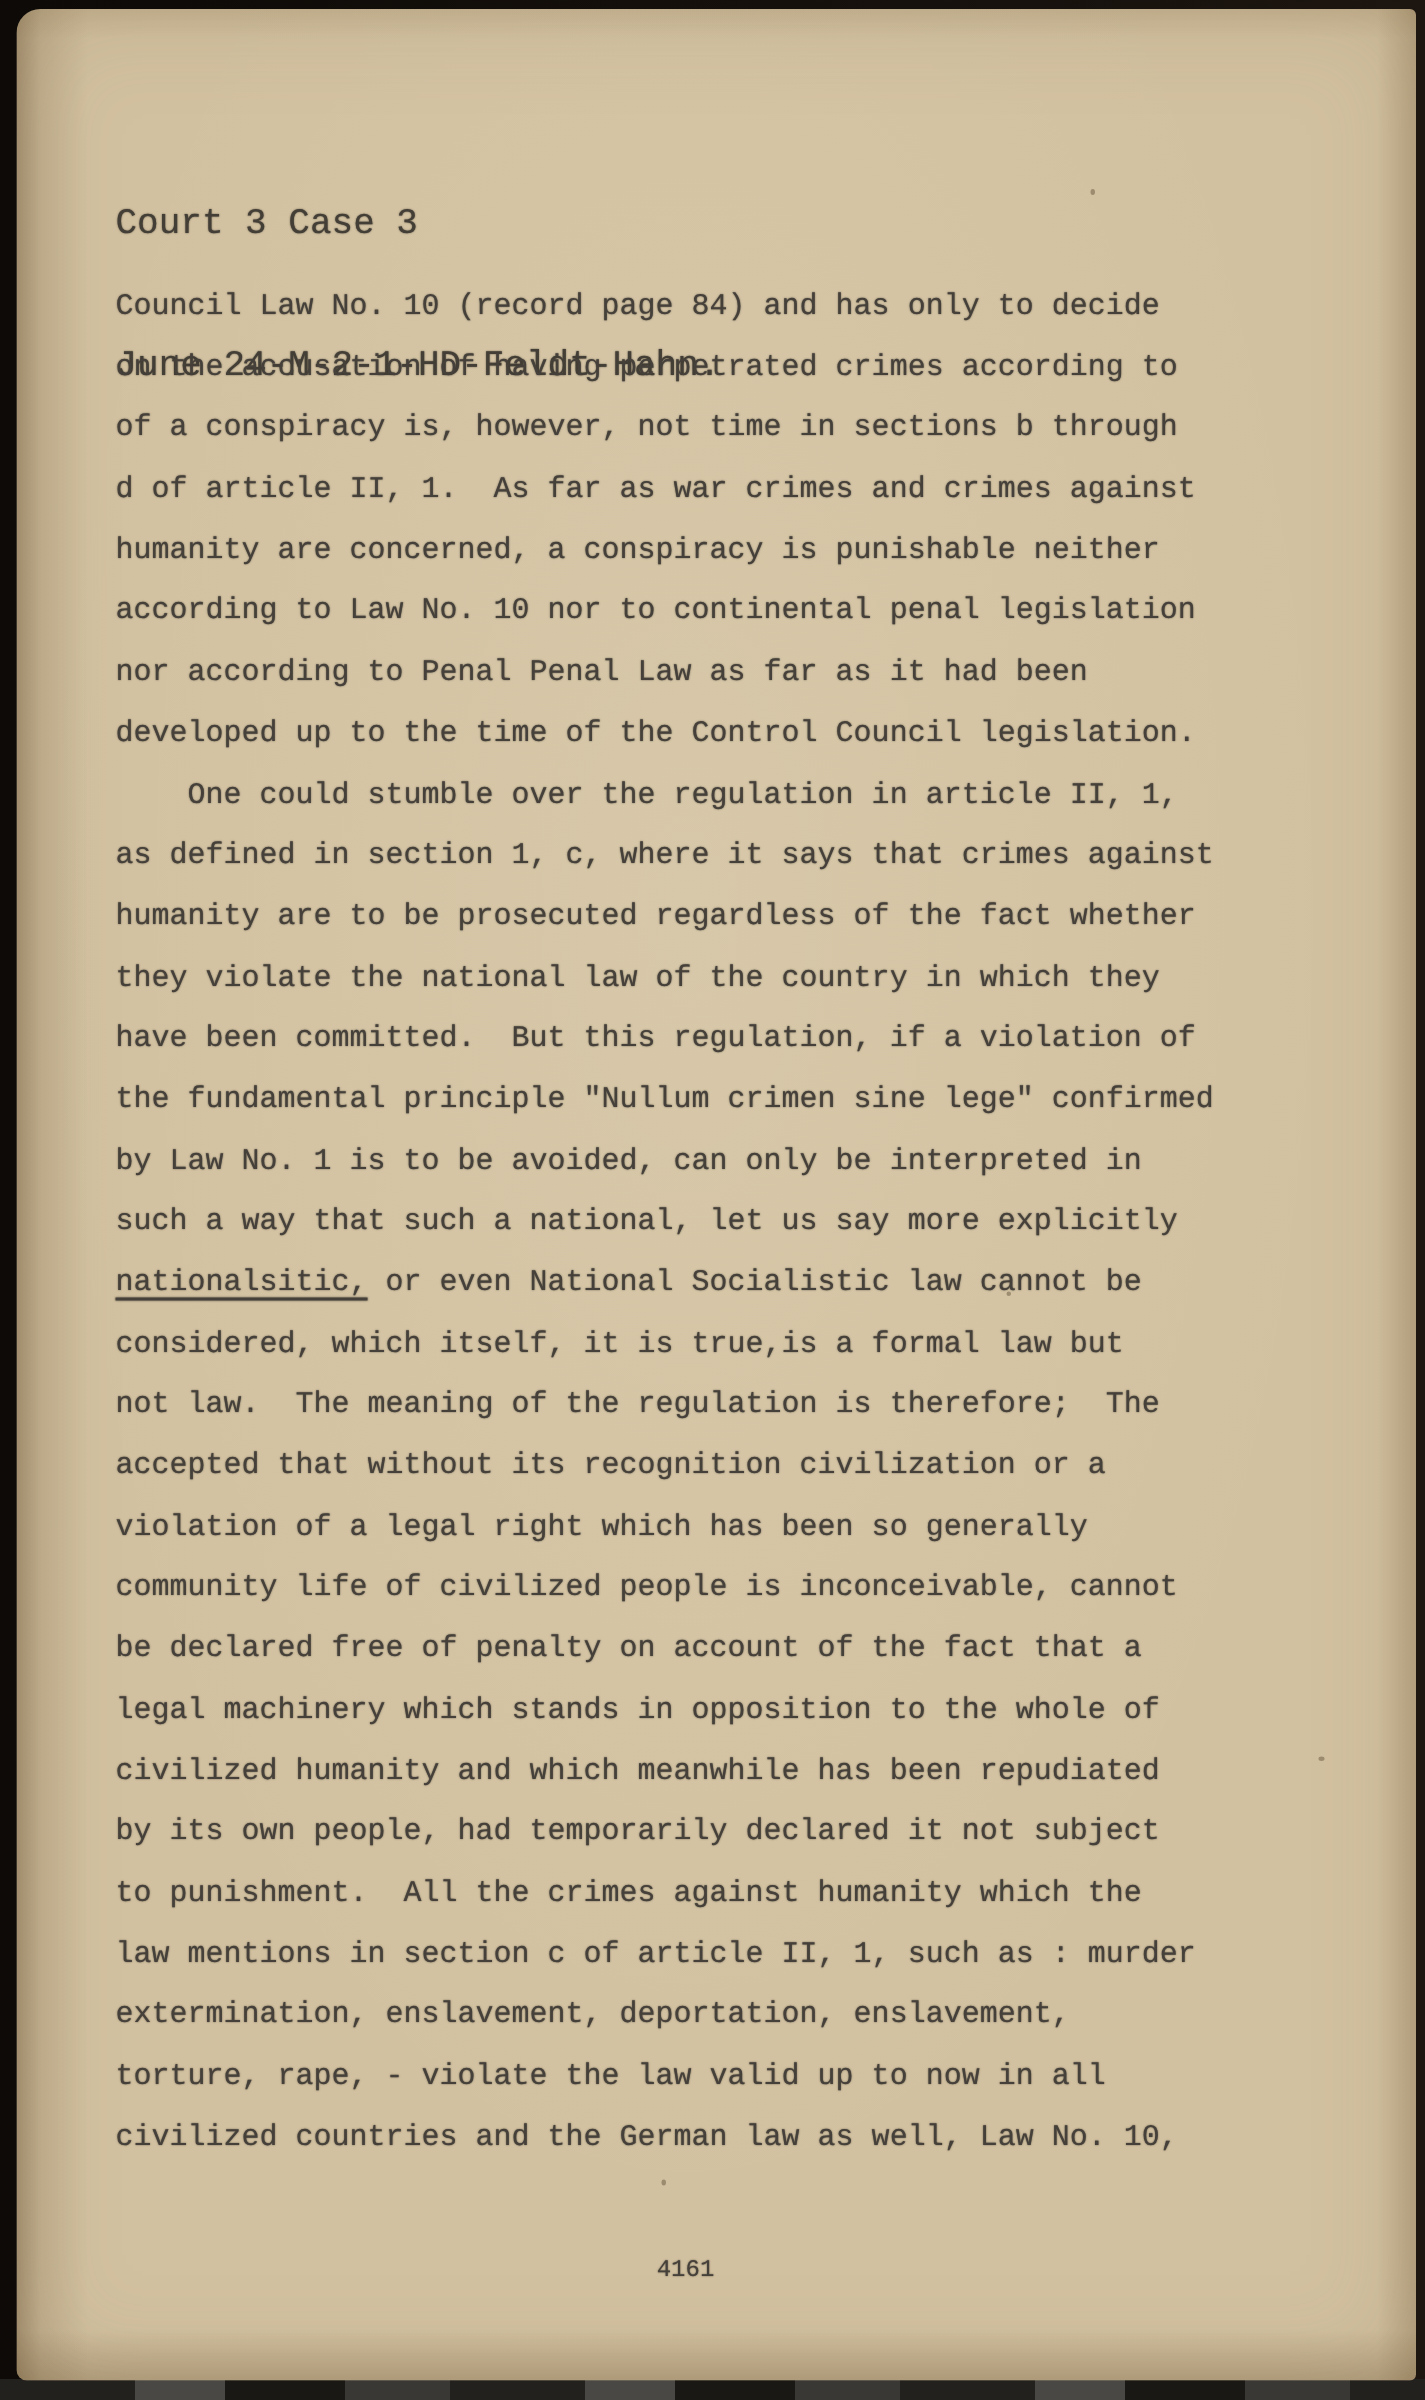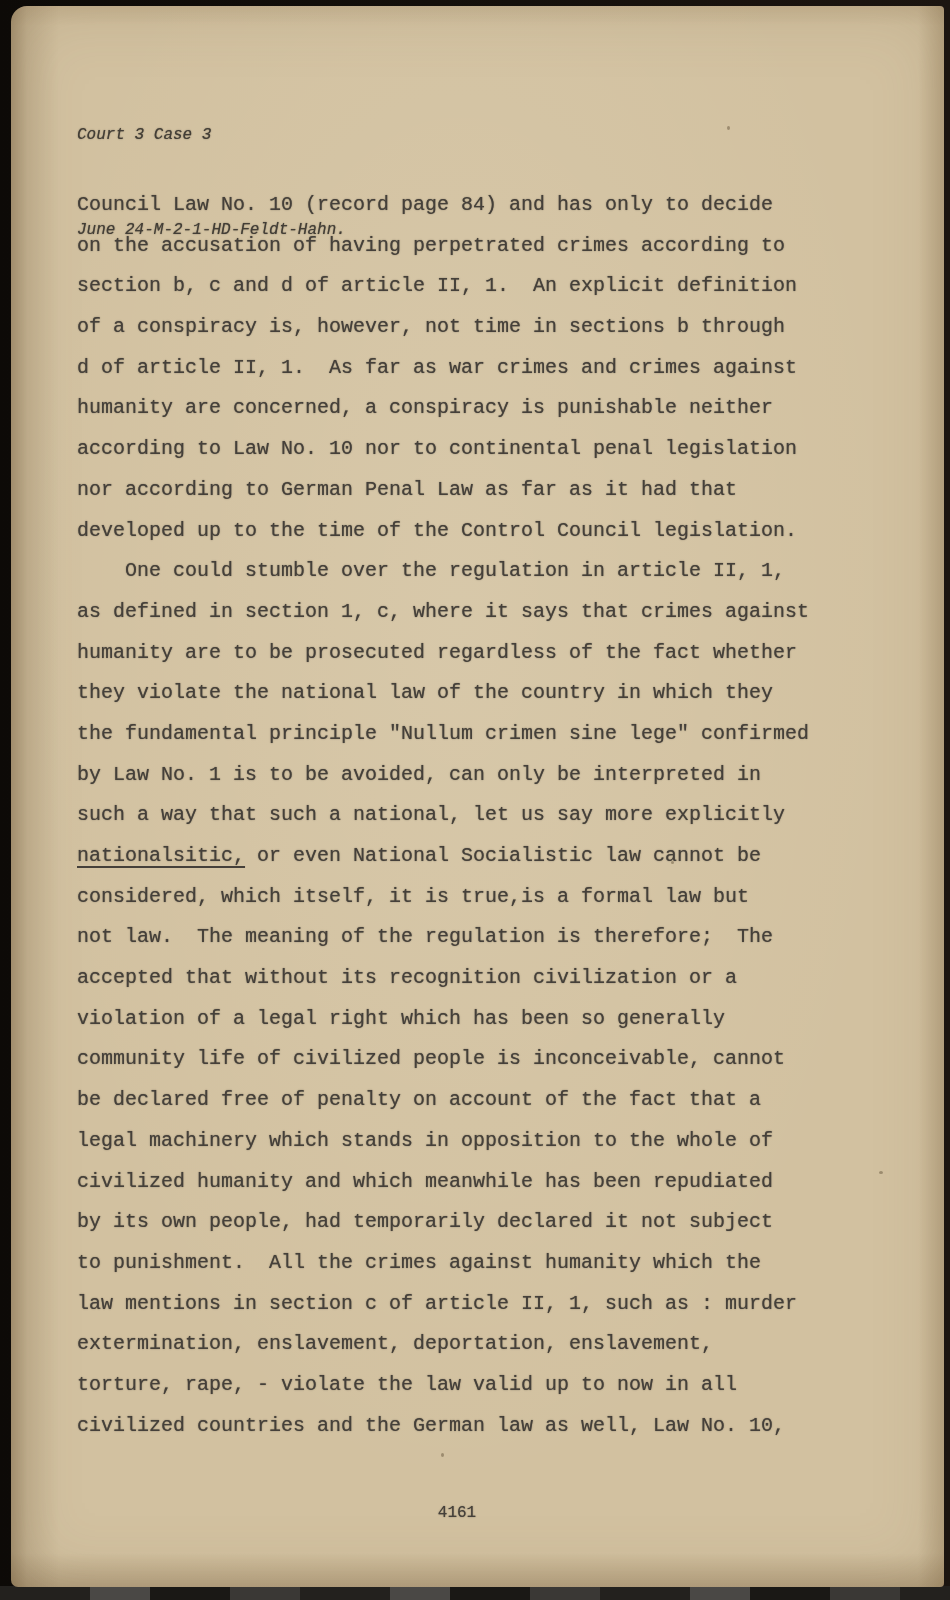--- a/index.html
+++ b/index.html
@@ -37,27 +37,26 @@
       linear-gradient(270deg, rgba(120,95,60,0.28) 0px, rgba(0,0,0,0) 26px),
       linear-gradient(0deg, rgba(115,90,58,0.30) 0px, rgba(0,0,0,0) 34px),
       linear-gradient(180deg, rgba(160,135,100,0.22) 0px, rgba(0,0,0,0) 20px),
       #d2c1a0;
     border-radius: 16px 4px 4px 7px;
     box-shadow: inset 0 0 70px rgba(118,94,60,0.22);
   }
   .header-block {
     position: absolute;
     left: 66px;
-    top: 62px;
+    top: 76px;
     color: #433e36;
-    font-size: 16px;
+    font-size: 24px;
     line-height: 27px;
     white-space: pre;
     text-shadow: 0 0 1.2px rgba(62,57,48,0.85);
-    font-style: italic;
   }
   .doc-body {
     position: absolute;
     left: 66px;
     top: 179px;
     width: 820px;
     color: #45403a;
     font-size: 20px;
     line-height: 40.7px;
     text-shadow: 0 0 1.2px rgba(62,57,48,0.8);
@@ -101,31 +100,31 @@
   <div class="page">
 
     <div class="header-block">
       <div class="line">Court 3 Case 3</div>
       <div class="line">June 24-M-2-1-HD-Feldt-Hahn.</div>
     </div>
 
     <div class="doc-body">
         <div class="line">Council Law No. 10 (record page 84) and has only to decide</div>
         <div class="line">on the accusation of having perpetrated crimes according to</div>
-        <div class="line">section b, c and d of article II, 1.  An explicit definition</div>
         <div class="line">of a conspiracy is, however, not time in sections b through</div>
         <div class="line">d of article II, 1.  As far as war crimes and crimes against</div>
         <div class="line">humanity are concerned, a conspiracy is punishable neither</div>
         <div class="line">according to Law No. 10 nor to continental penal legislation</div>
-        <div class="line">nor according to German Penal Law as far as it had that</div>
+        <div class="line">nor according to Penal Penal Law as far as it had been</div>
         <div class="line">developed up to the time of the Control Council legislation.</div>
         <div class="line">    One could stumble over the regulation in article II, 1,</div>
         <div class="line">as defined in section 1, c, where it says that crimes against</div>
         <div class="line">humanity are to be prosecuted regardless of the fact whether</div>
         <div class="line">they violate the national law of the country in which they</div>
+        <div class="line">have been committed.  But this regulation, if a violation of</div>
         <div class="line">the fundamental principle "Nullum crimen sine lege" confirmed</div>
         <div class="line">by Law No. 1 is to be avoided, can only be interpreted in</div>
         <div class="line">such a way that such a national, let us say more explicitly</div>
         <div class="line"><span class="u">nationalsitic,</span><span> or even National Socialistic law cannot be</span></div>
         <div class="line">considered, which itself, it is true,is a formal law but</div>
         <div class="line">not law.  The meaning of the regulation is therefore;  The</div>
         <div class="line">accepted that without its recognition civilization or a</div>
         <div class="line">violation of a legal right which has been so generally</div>
         <div class="line">community life of civilized people is inconceivable, cannot</div>
         <div class="line">be declared free of penalty on account of the fact that a</div>

